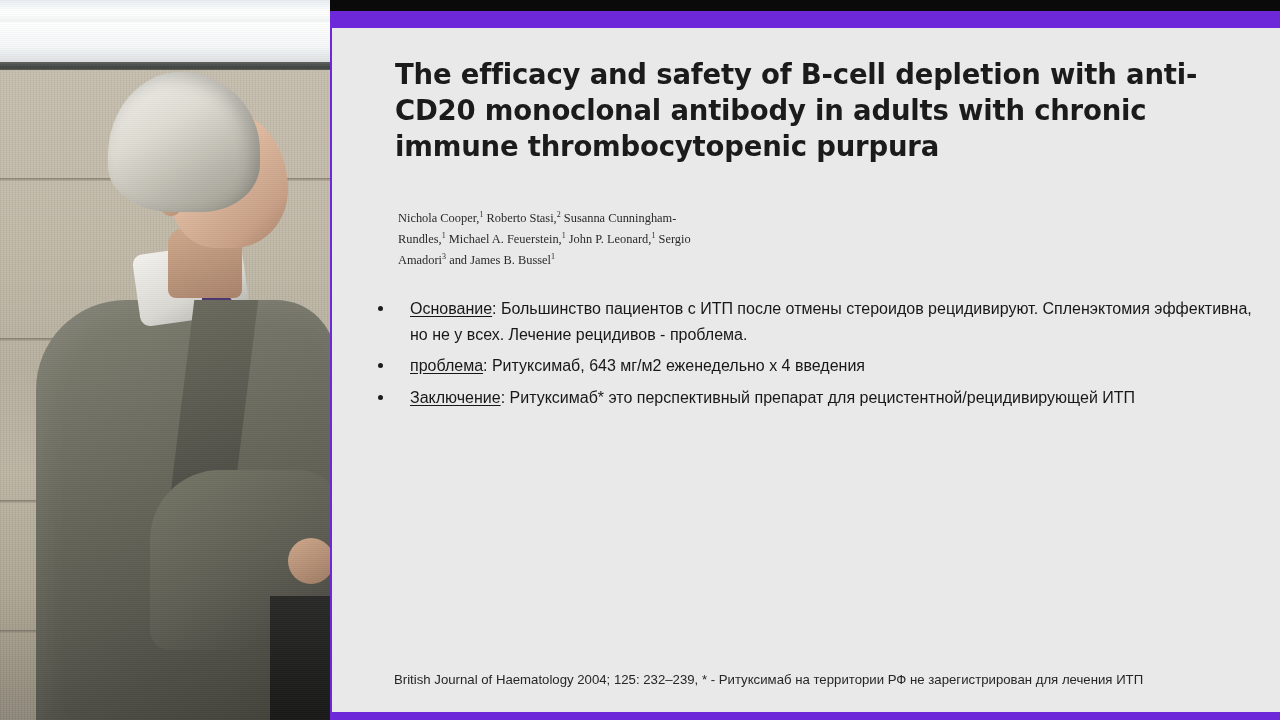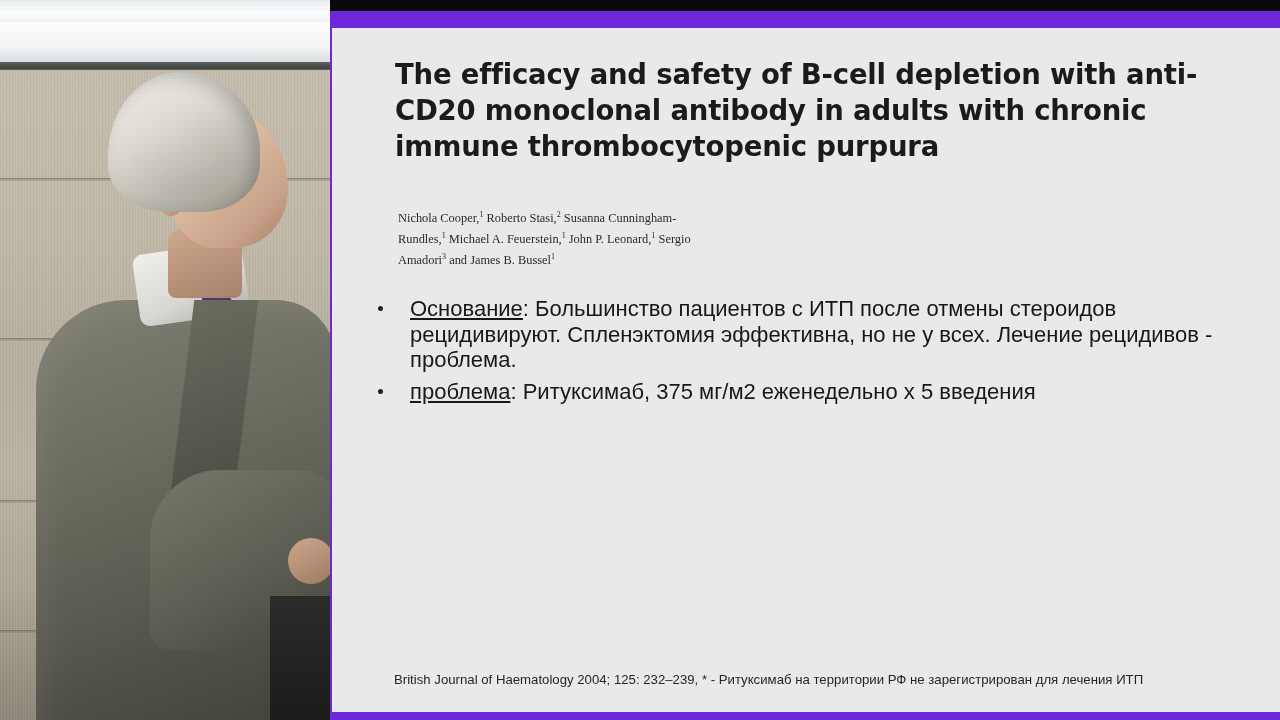--- a/index.html
+++ b/index.html
@@ -181,21 +181,21 @@
     width: 880px;
     list-style: none;
     margin: 0;
     padding: 0;
   }
   #bullet-list li {
     position: relative;
     padding-left: 34px;
     margin-bottom: 6px;
     font-family: "Liberation Sans", sans-serif;
-    font-size: 22px;
+    font-size: 16px;
     line-height: 25.6px;
     color: #181818;
   }
   #bullet-list li .dot {
     position: absolute;
     left: 2px; top: 10px;
     width: 5px; height: 5px;
     border-radius: 50%;
     background: #1d1d1d;
   }
@@ -248,21 +248,25 @@
 
       <div id="author-block">Nichola Cooper,<sup>1</sup> Roberto Stasi,<sup>2</sup> Susanna Cunningham-Rundles,<sup>1</sup> Michael A. Feuerstein,<sup>1</sup> John P. Leonard,<sup>1</sup> Sergio Amadori<sup>3</sup> and James B. Bussel<sup>1</sup></div>
 
       <ul id="bullet-list">
         <li>
           <span class="dot"></span>
           <span class="lbl">Основание</span><span>:  Большинство пациентов с ИТП после отмены стероидов рецидивируют.  Спленэктомия эффективна, но не у всех.  Лечение рецидивов - проблема.</span>
         </li>
         <li>
           <span class="dot"></span>
-          <span class="lbl">проблема</span><span>: Ритуксимаб, 375 мг/м2 еженедельно х 5 введения</span>
+          <span class="lbl">проблема</span><span>: Ритуксимаб, 643 мг/м2 еженедельно х 4 введения</span>
+        </li>
+        <li>
+          <span class="dot"></span>
+          <span class="lbl">Заключение</span><span>:  Ритуксимаб* это перспективный препарат для рецистентной/рецидивирующей ИТП</span>
         </li>
       </ul>
 
       <div id="footer-note">British Journal of Haematology 2004; 125: 232–239, * - Ритуксимаб на территории РФ не зарегистрирован для лечения ИТП</div>
 
     </div>
   </div>
 
 </div>
 

